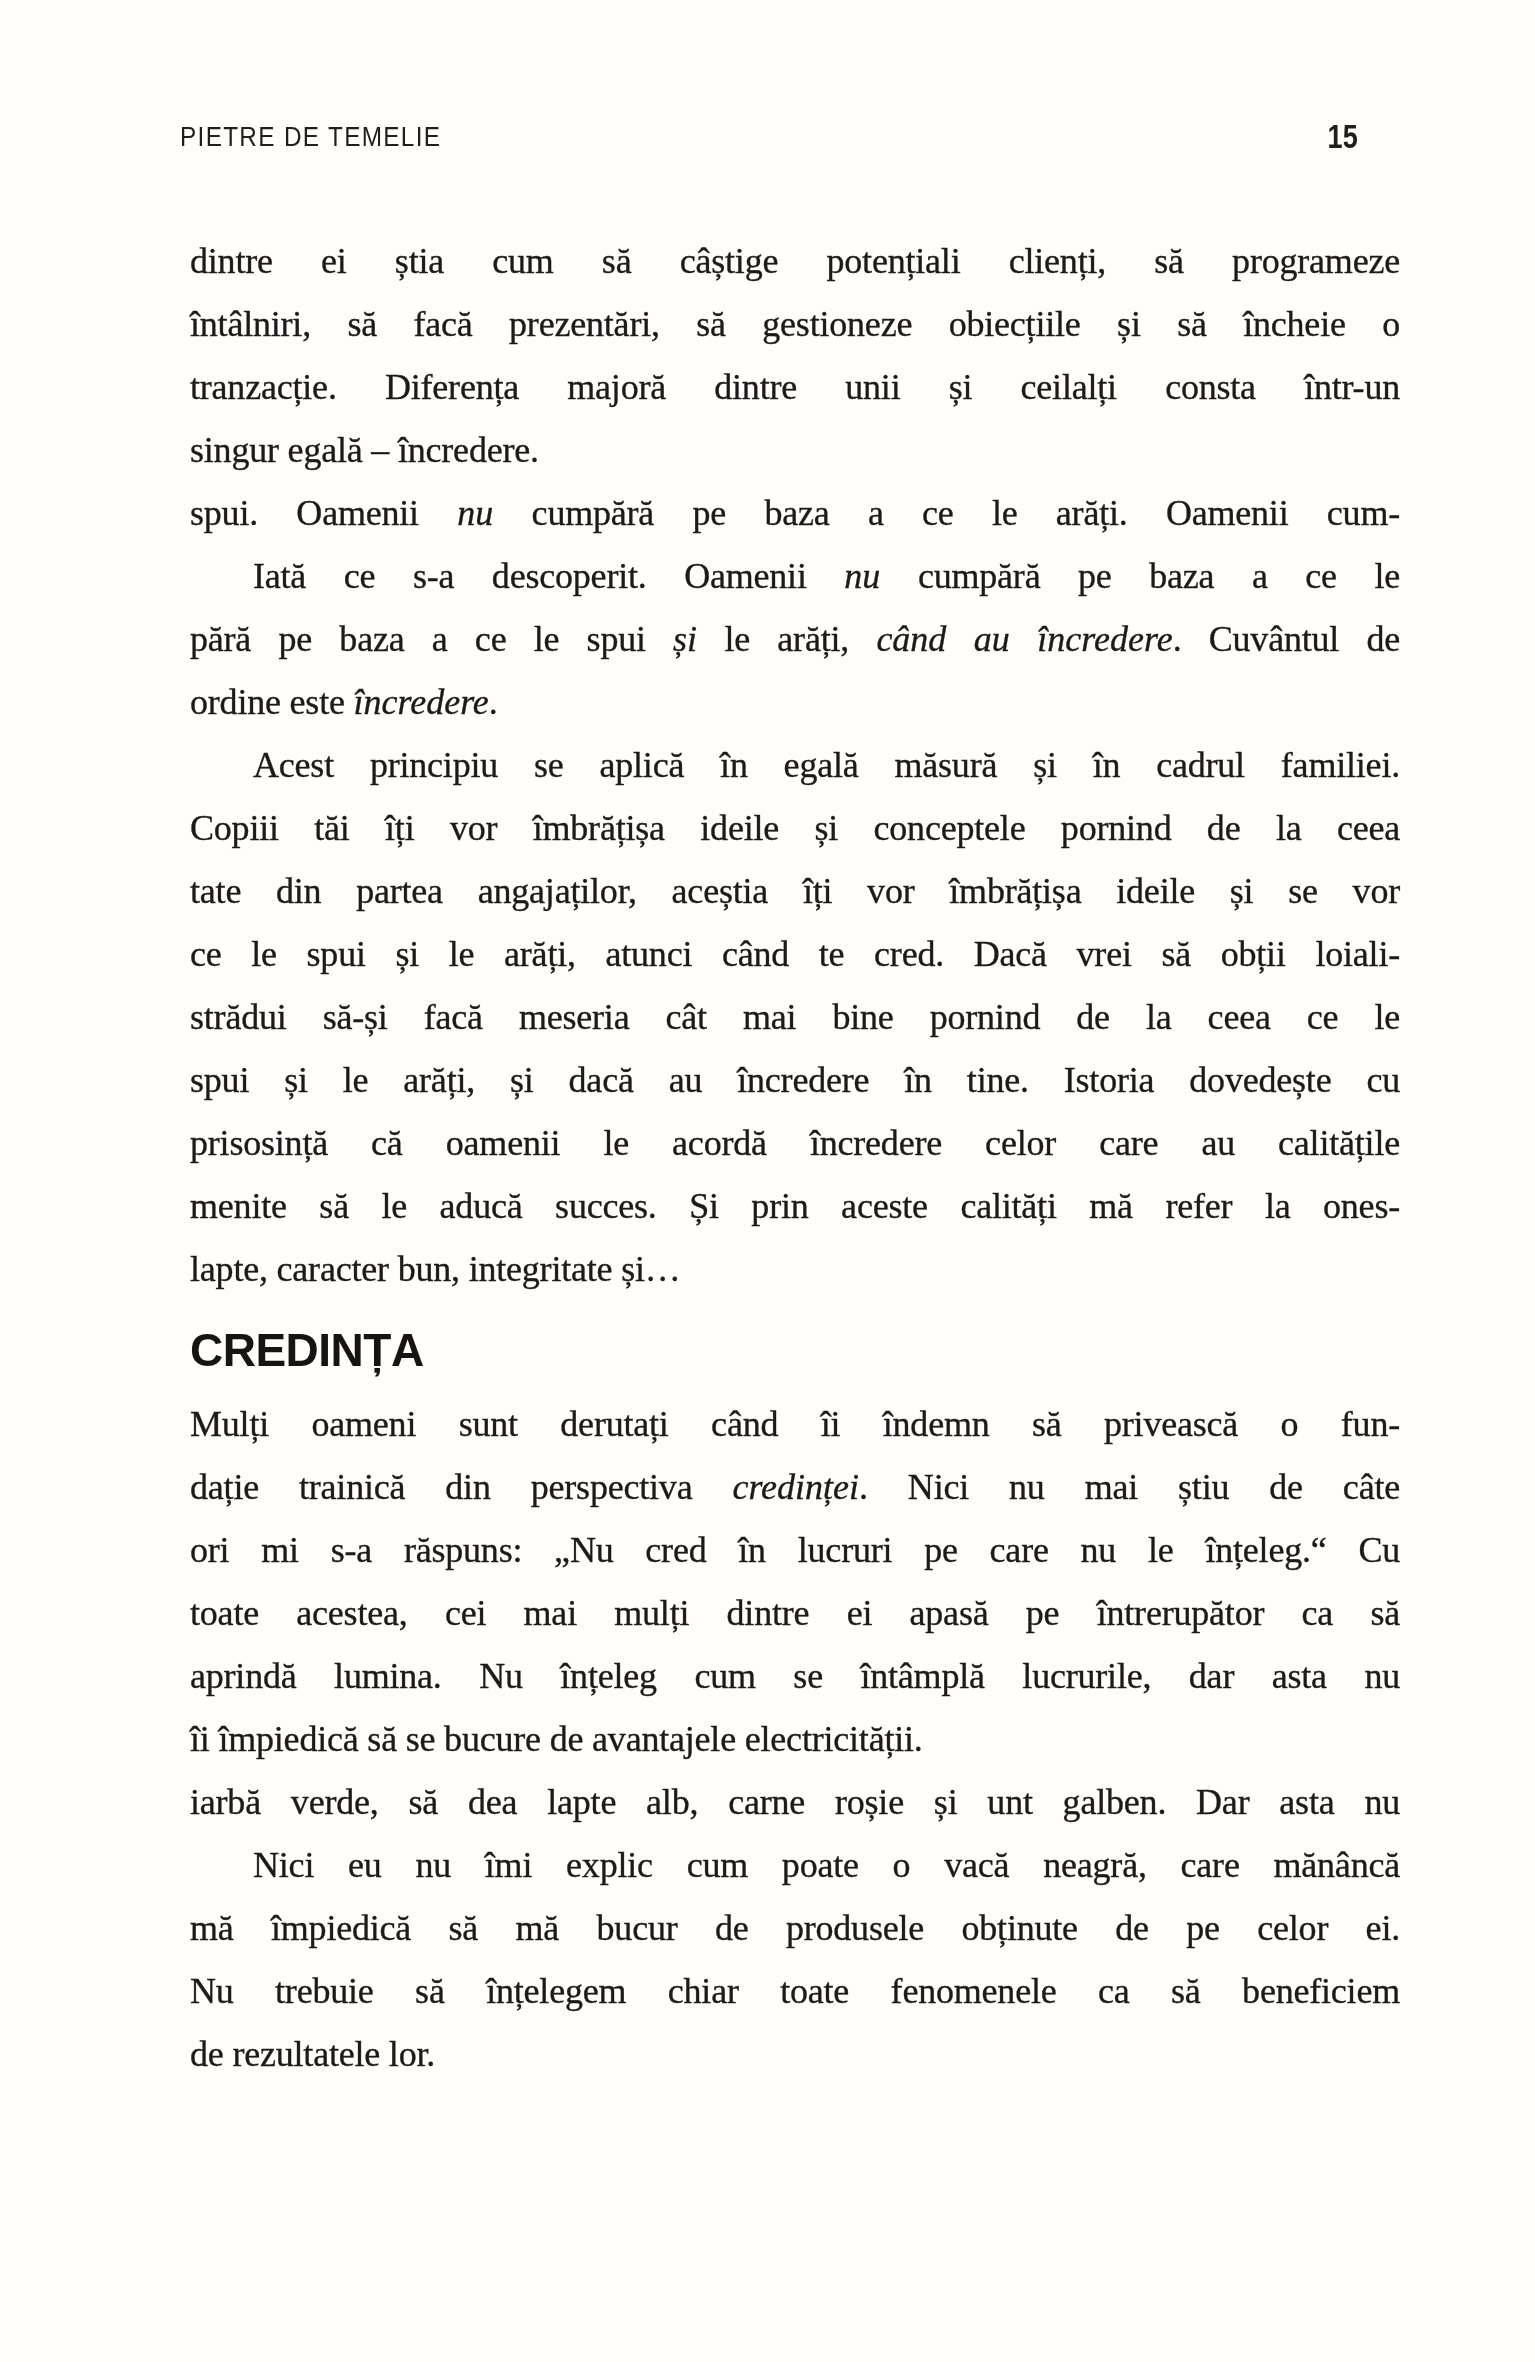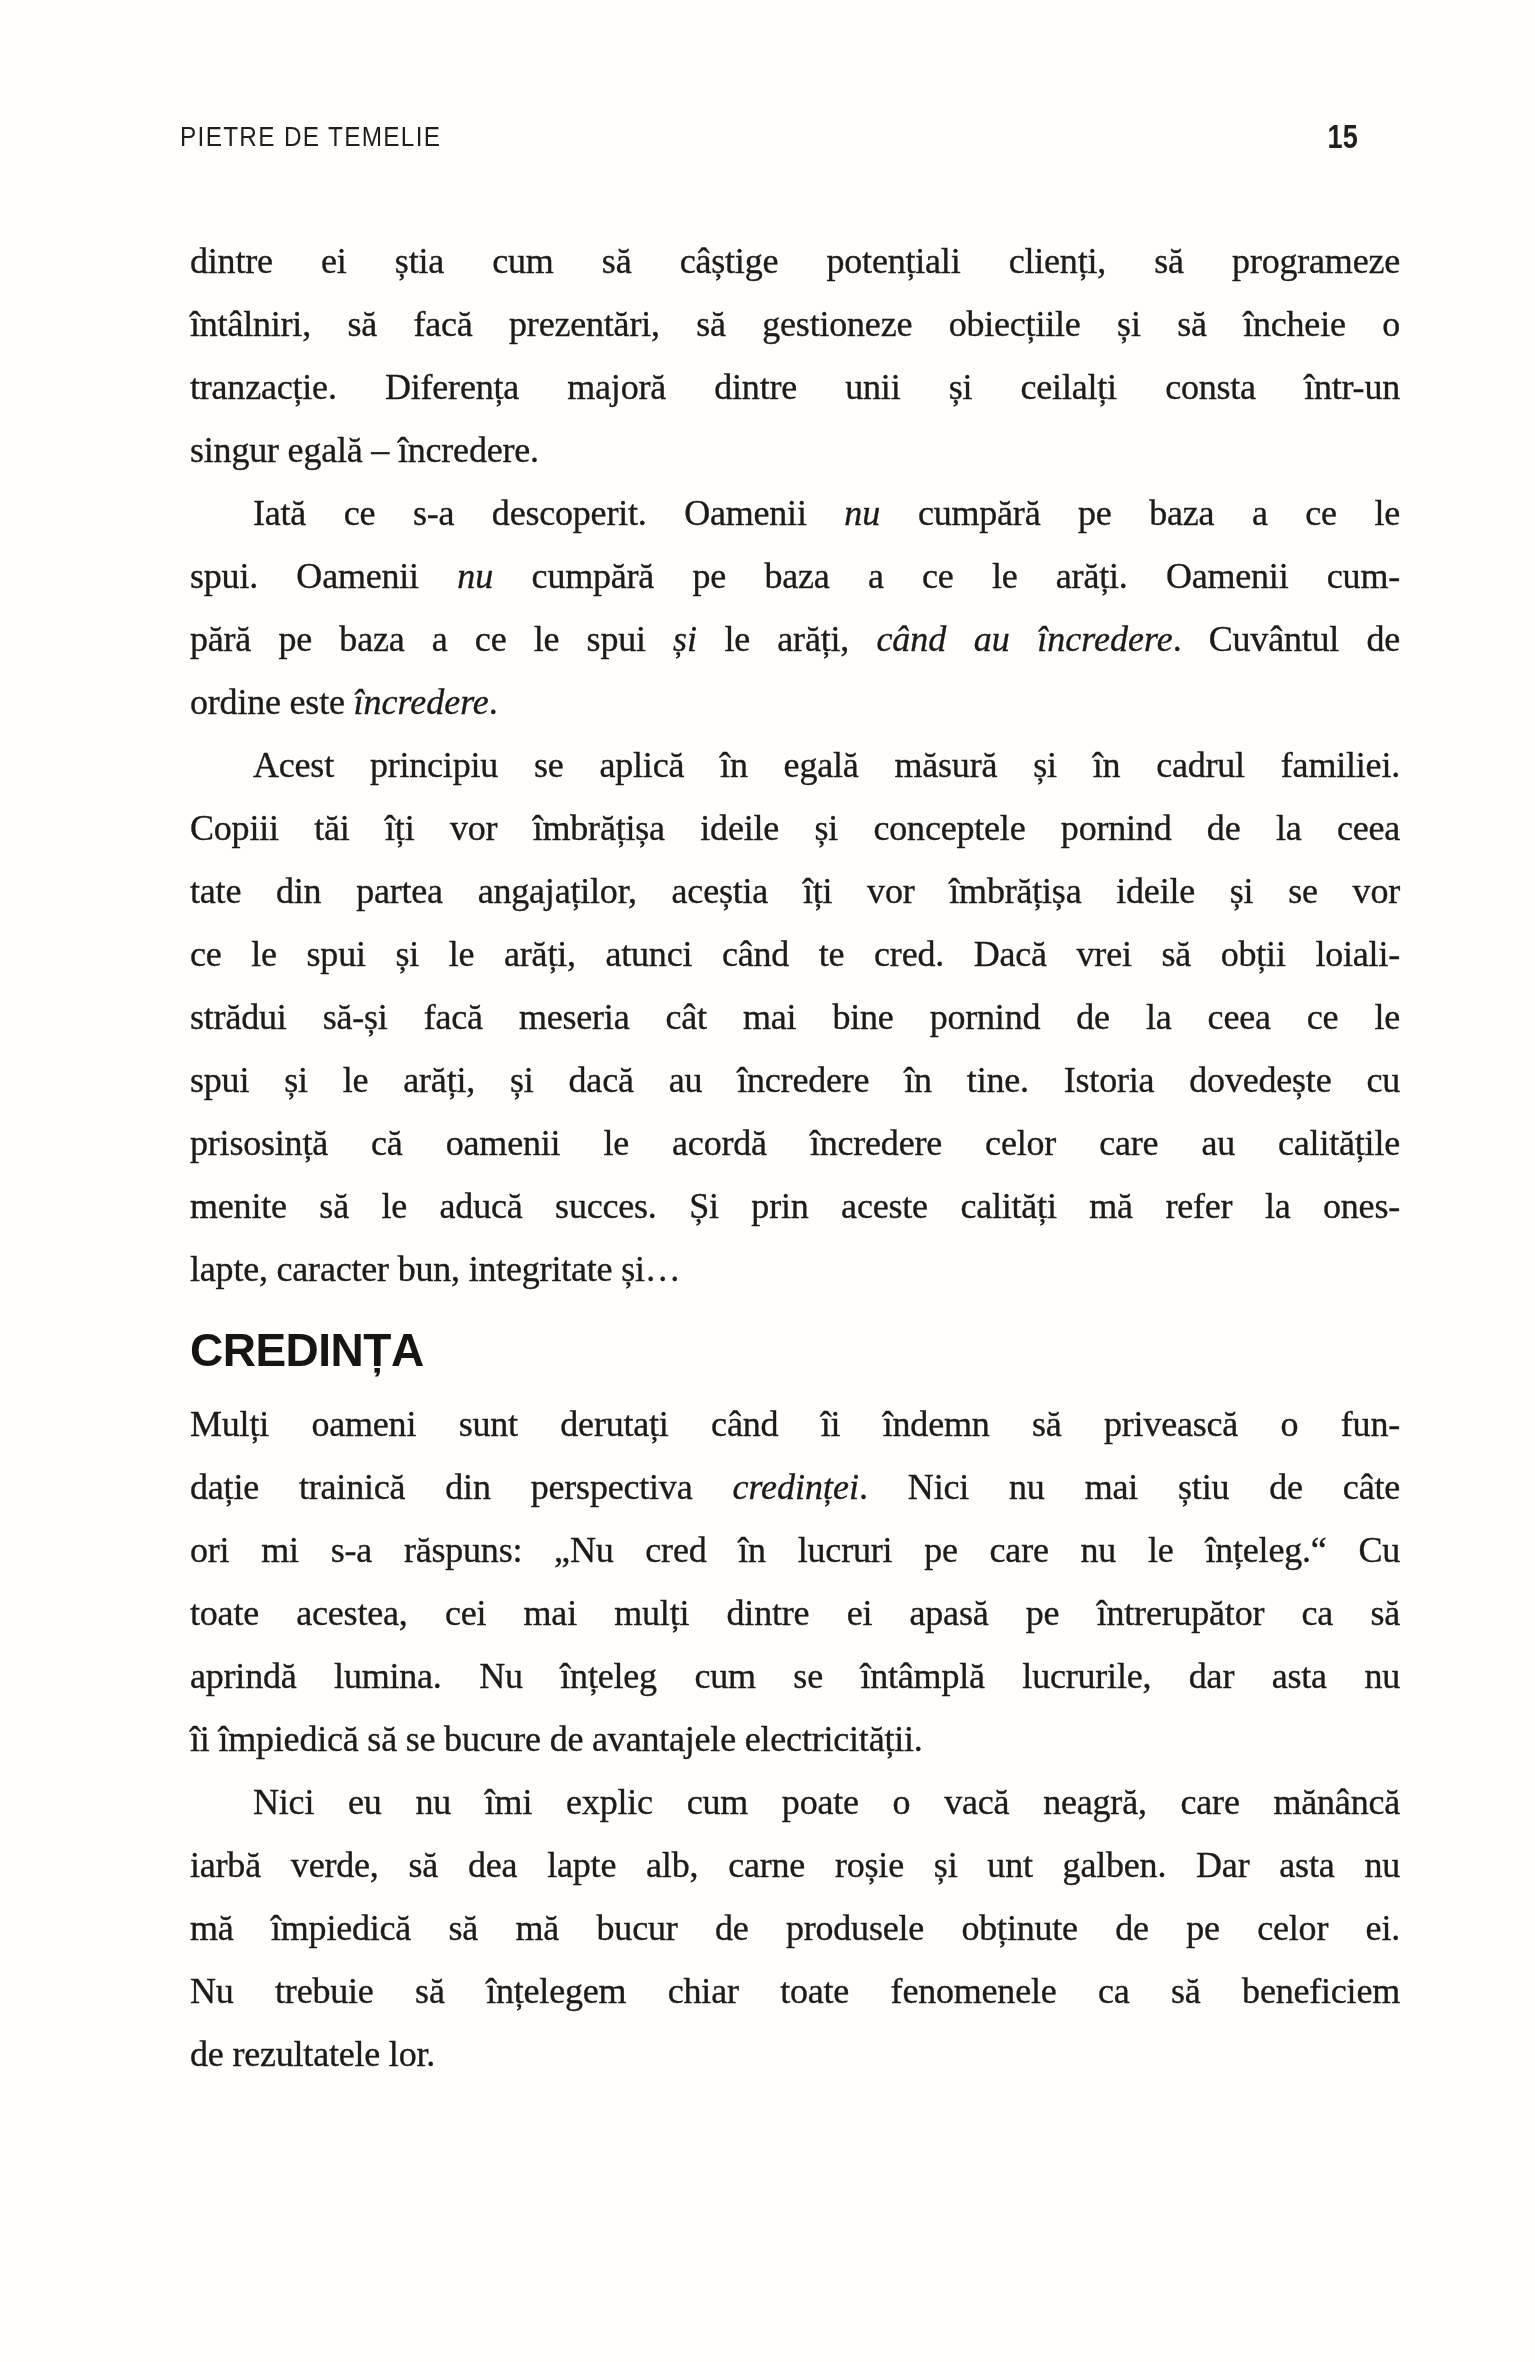--- a/index.html
+++ b/index.html
@@ -67,39 +67,39 @@
   <header class="page-header">
     <span class="running-title">PIETRE DE TEMELIE</span>
     <span class="page-number">15</span>
   </header>
 
   <main class="text-column" id="text-column">
       <div class="line">dintre ei știa cum să câștige potențiali clienți, să programeze</div>
       <div class="line">întâlniri, să facă prezentări, să gestioneze obiecțiile și să încheie o</div>
       <div class="line">tranzacție. Diferența majoră dintre unii și ceilalți consta într-un</div>
       <div class="line last">singur egală – încredere.</div>
+      <div class="line">spui. Oamenii <i>nu</i> cumpără pe baza a ce le arăți. Oamenii cum-</div>
       <div class="line indent">Iată ce s-a descoperit. Oamenii <i>nu</i> cumpără pe baza a ce le</div>
-      <div class="line">spui. Oamenii <i>nu</i> cumpără pe baza a ce le arăți. Oamenii cum-</div>
       <div class="line">pără pe baza a ce le spui <i>și</i> le arăți, <i>când au încredere</i>. Cuvântul de</div>
       <div class="line last">ordine este <i>încredere</i>.</div>
       <div class="line indent">Acest principiu se aplică în egală măsură și în cadrul familiei.</div>
       <div class="line">Copiii tăi îți vor îmbrățișa ideile și conceptele pornind de la ceea</div>
       <div class="line">tate din partea angajaților, aceștia îți vor îmbrățișa ideile și se vor</div>
       <div class="line">ce le spui și le arăți, atunci când te cred. Dacă vrei să obții loiali-</div>
       <div class="line">strădui să-și facă meseria cât mai bine pornind de la ceea ce le</div>
       <div class="line">spui și le arăți, și dacă au încredere în tine. Istoria dovedește cu</div>
       <div class="line">prisosință că oamenii le acordă încredere celor care au calitățile</div>
       <div class="line">menite să le aducă succes. Și prin aceste calități mă refer la ones-</div>
       <div class="line last">lapte, caracter bun, integritate și…</div>
       <h2 class="section-heading">CREDINȚA</h2>
       <div class="line">Mulți oameni sunt derutați când îi îndemn să privească o fun-</div>
       <div class="line">dație trainică din perspectiva <i>credinței</i>. Nici nu mai știu de câte</div>
       <div class="line">ori mi s-a răspuns: „Nu cred în lucruri pe care nu le înțeleg.“ Cu</div>
       <div class="line">toate acestea, cei mai mulți dintre ei apasă pe întrerupător ca să</div>
       <div class="line">aprindă lumina. Nu înțeleg cum se întâmplă lucrurile, dar asta nu</div>
       <div class="line last">îi împiedică să se bucure de avantajele electricității.</div>
+      <div class="line">iarbă verde, să dea lapte alb, carne roșie și unt galben. Dar asta nu</div>
       <div class="line indent">Nici eu nu îmi explic cum poate o vacă neagră, care mănâncă</div>
-      <div class="line">iarbă verde, să dea lapte alb, carne roșie și unt galben. Dar asta nu</div>
       <div class="line">mă împiedică să mă bucur de produsele obținute de pe celor ei.</div>
       <div class="line">Nu trebuie să înțelegem chiar toate fenomenele ca să beneficiem</div>
       <div class="line last">de rezultatele lor.</div>
     </main>
 </div>
 
 </body></html>

